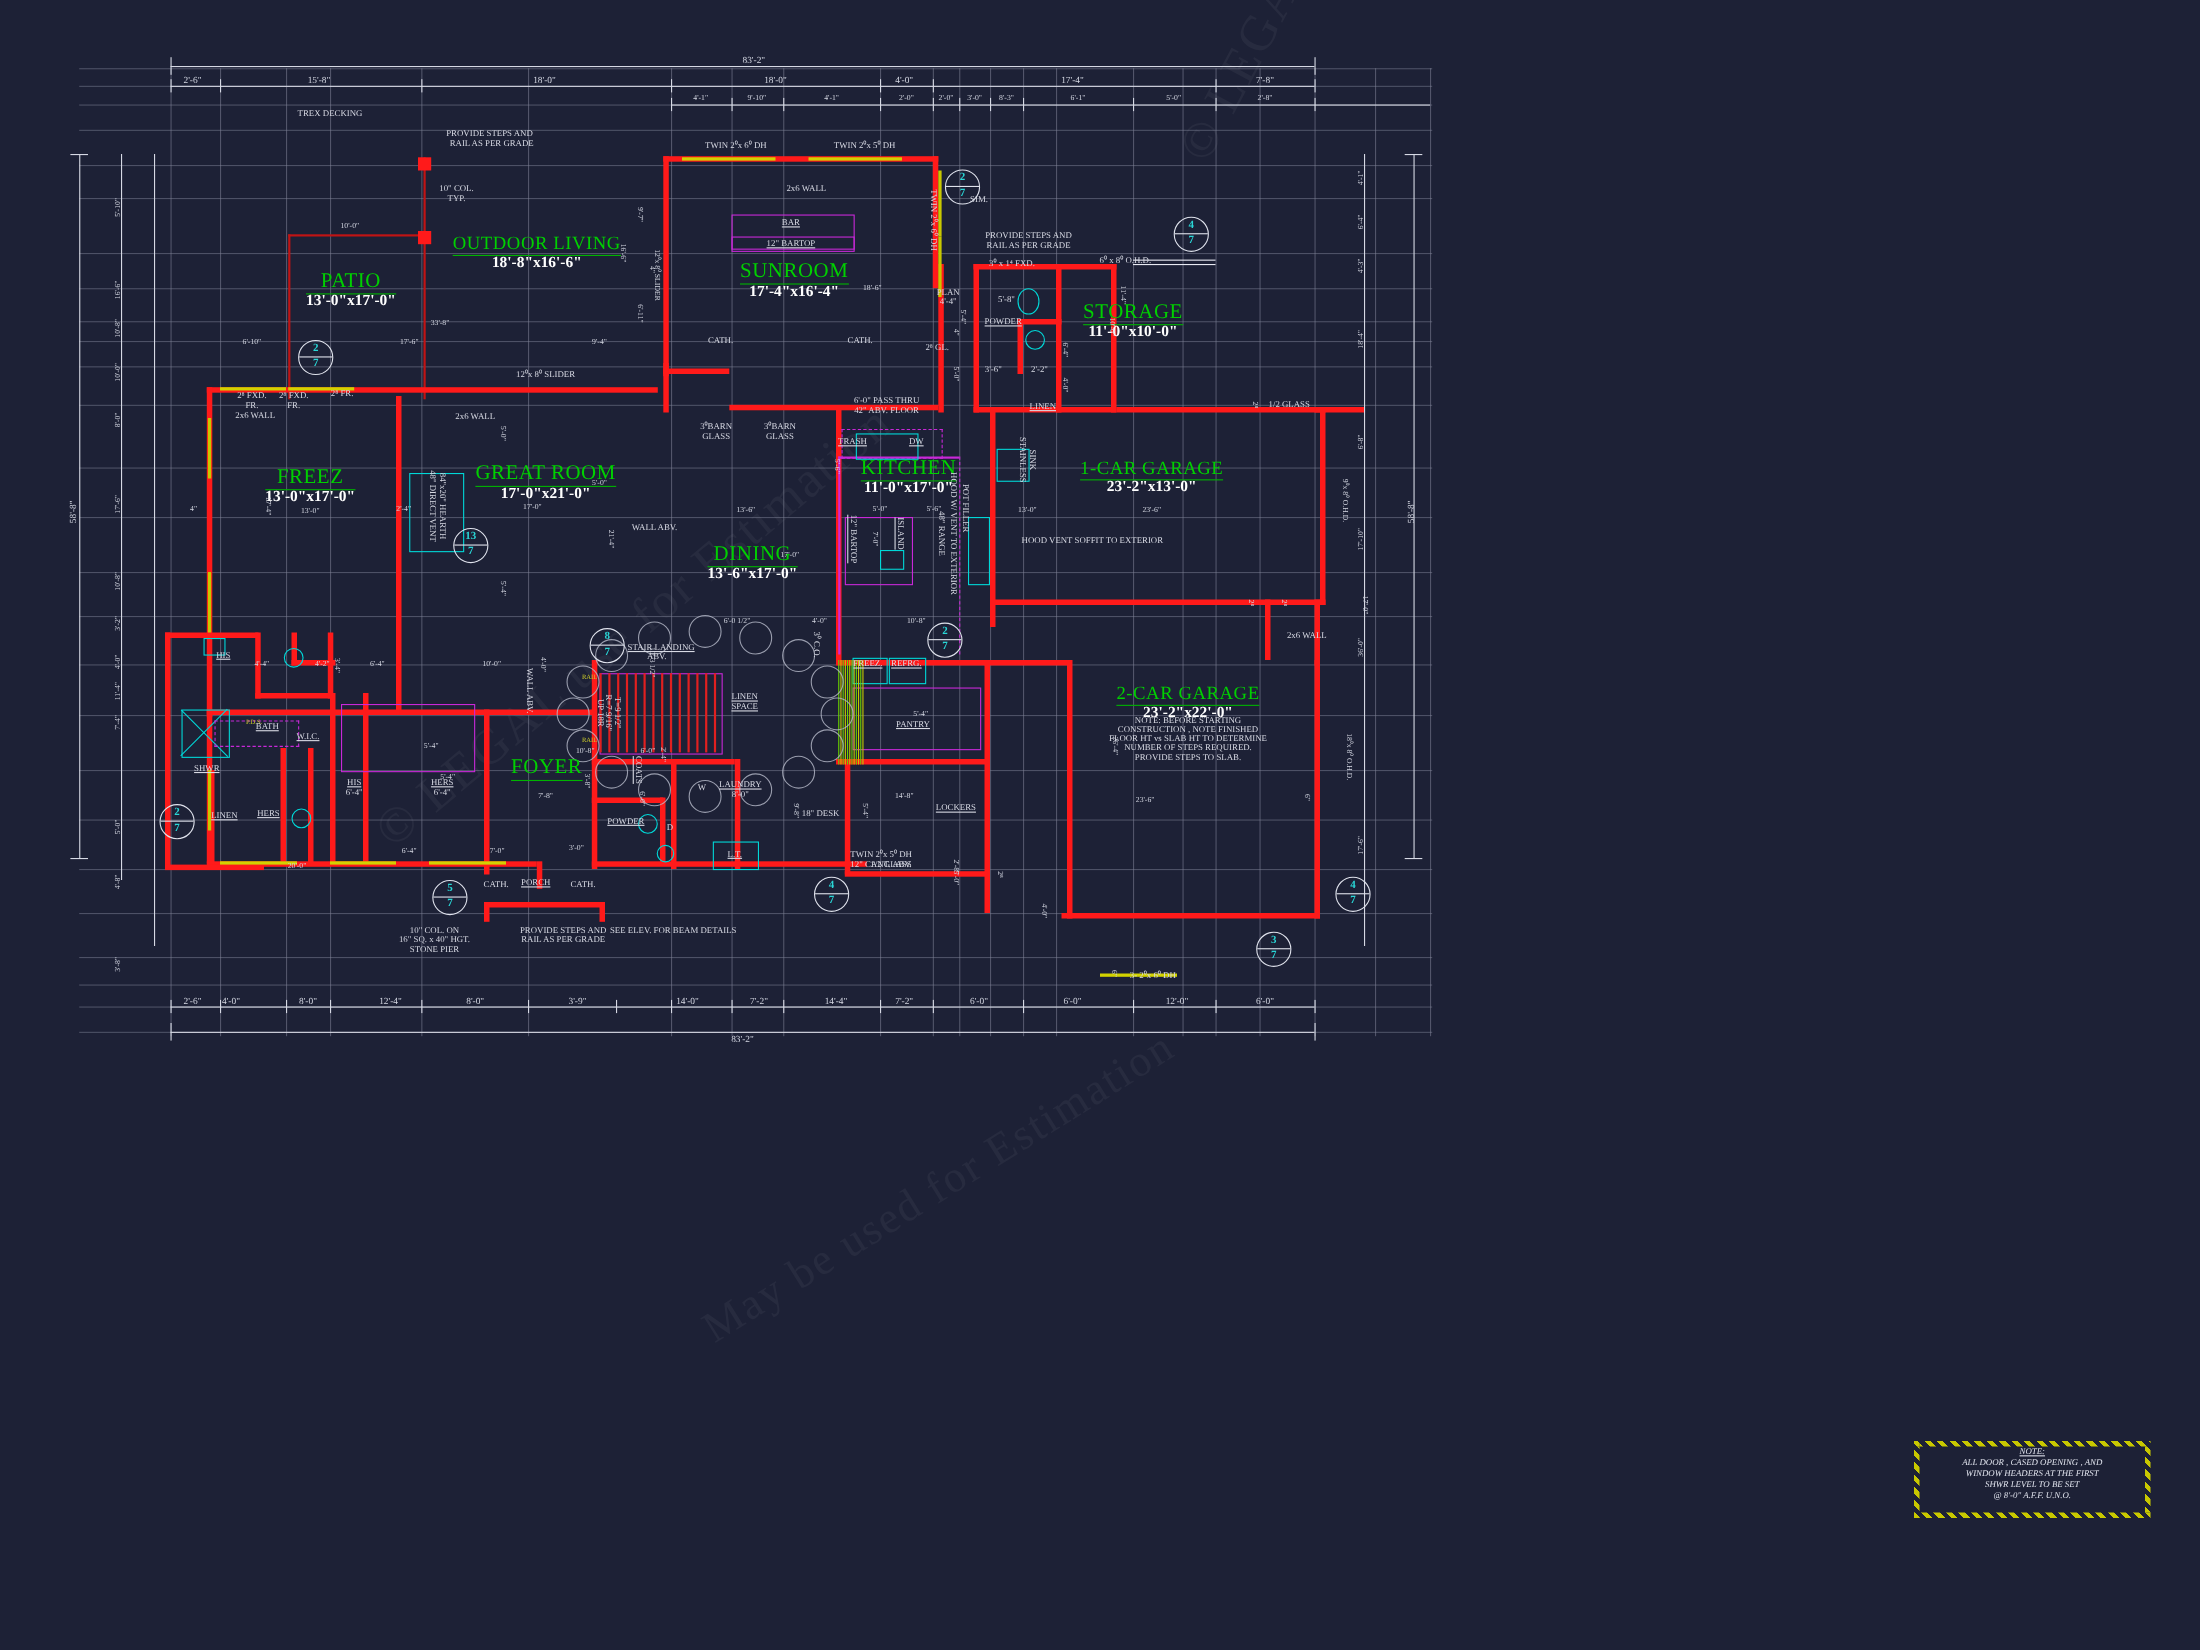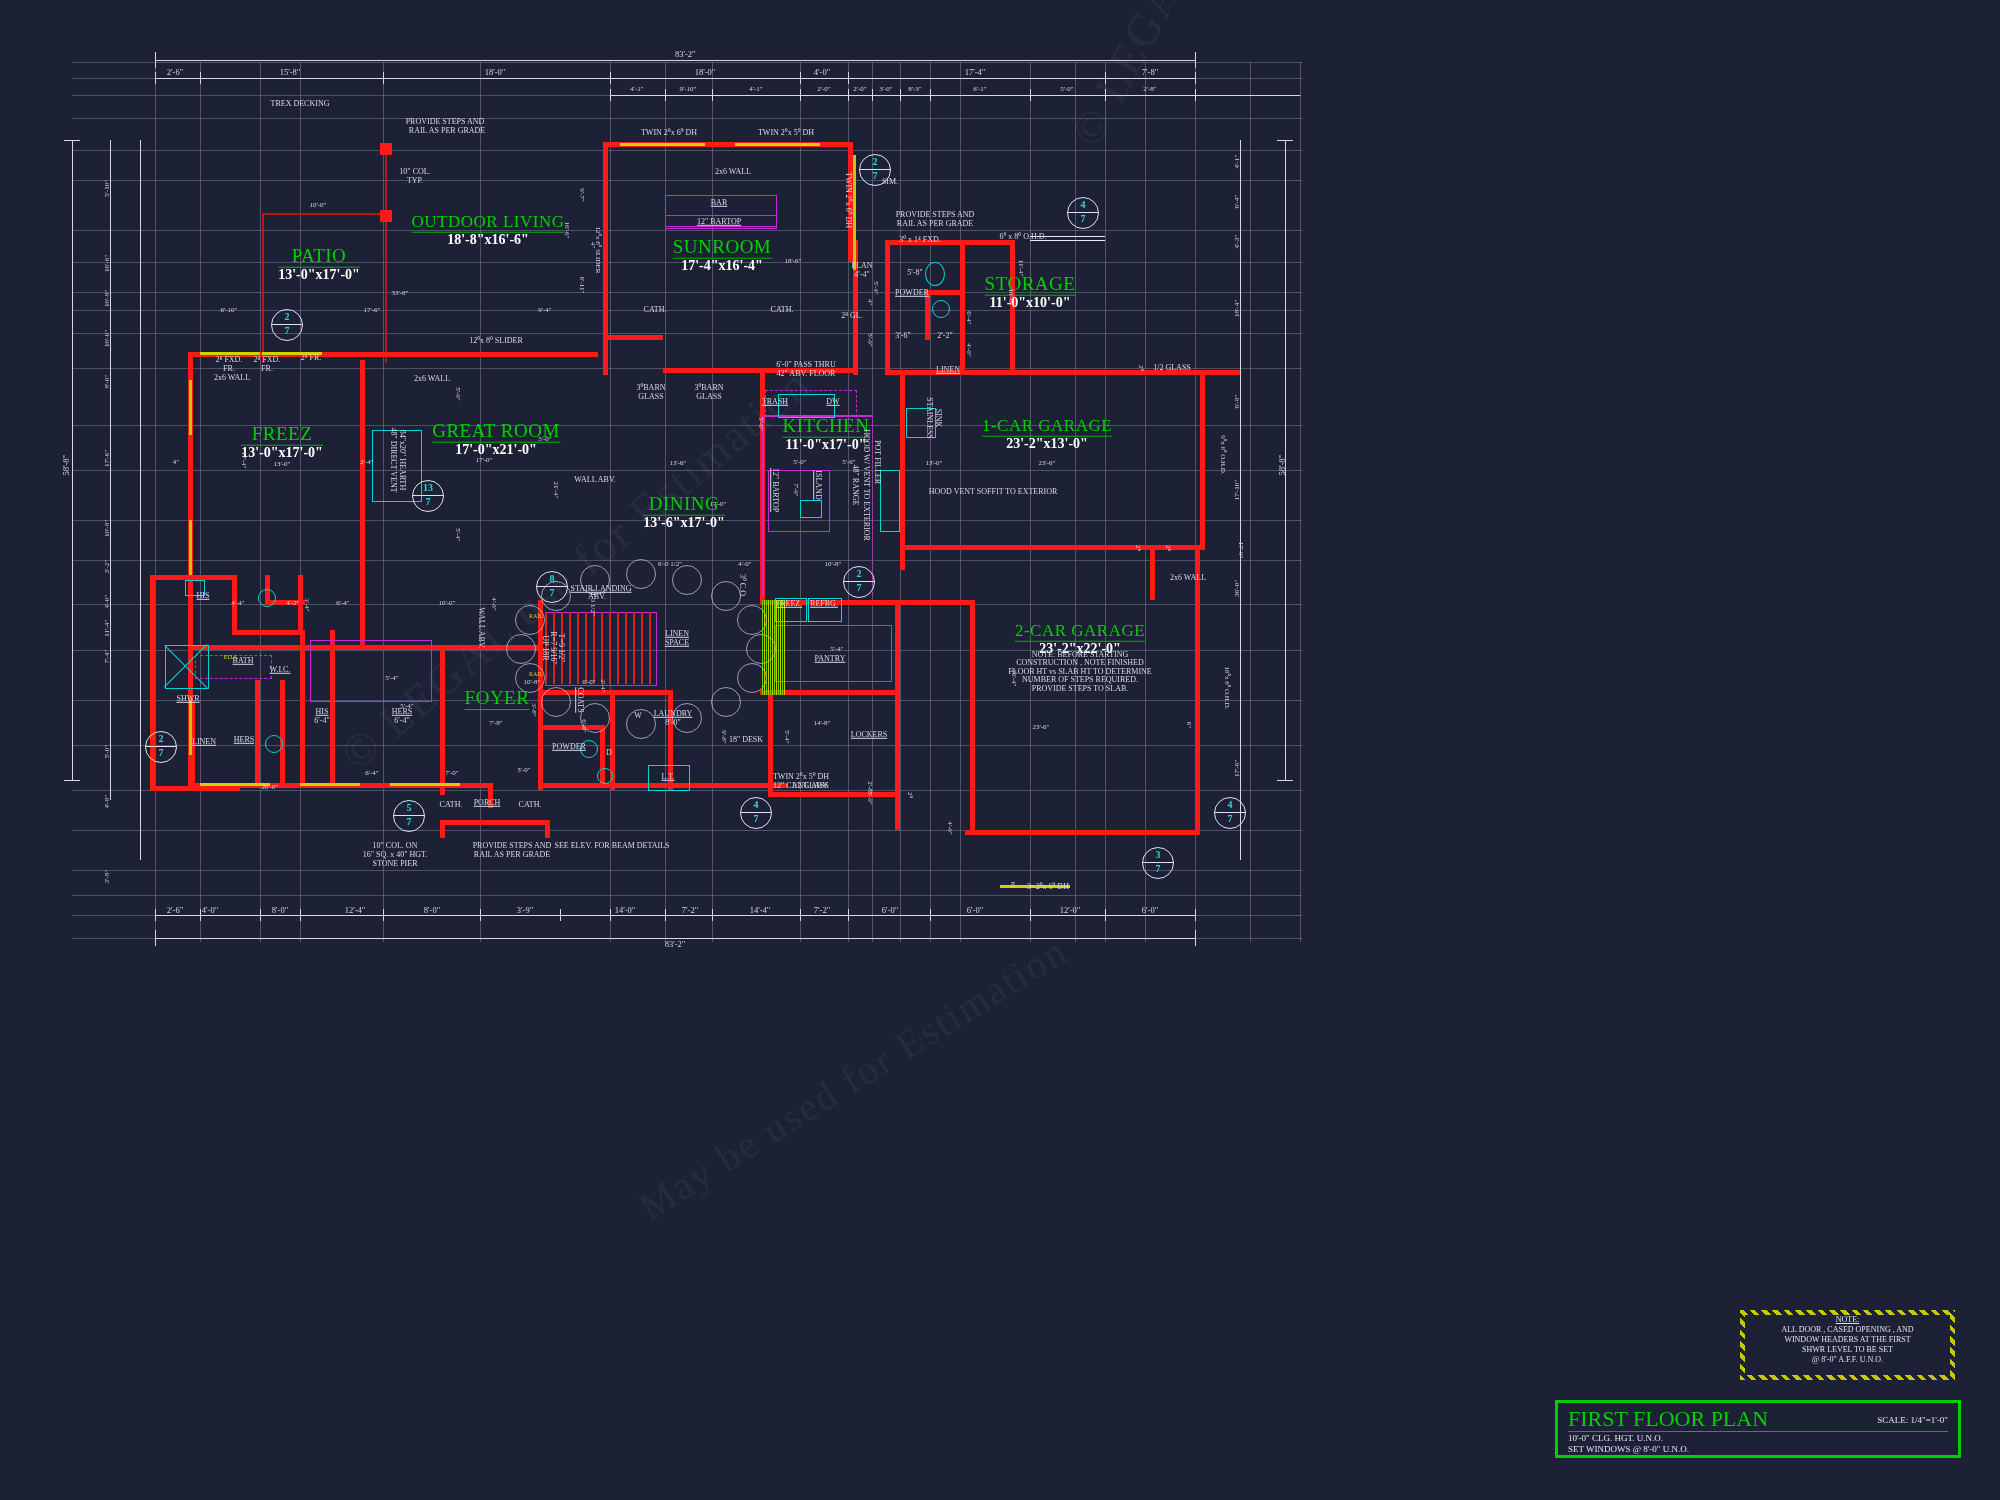--- a/index.html
+++ b/index.html
@@ -47,21 +47,21 @@
   #tb-title{position:absolute;left:10px;top:3px;color:#00d000;font-size:22px;}
   #tb-scale{position:absolute;right:10px;top:12px;color:#e4e6ee;font-size:9px;}
   #tb-rule{position:absolute;left:10px;top:28px;width:380px;height:1px;background:#00b400;}
   #tb-l1{position:absolute;left:10px;top:30px;color:#e4e6ee;font-size:9px;}
   #tb-l2{position:absolute;left:10px;top:41px;color:#e4e6ee;font-size:9px;}
 
   #noteblock{position:absolute;left:1740px;top:1310px;width:205px;height:60px;
     border:5px solid;
     border-image: repeating-linear-gradient(45deg,#c8c800 0 4px,#1d2136 4px 8px) 5;
     text-align:center;}
-  #noteblock .nb{color:#dfe2ec;font-size:8px;line-height:1.25;}
+  #noteblock .nb{color:#dfe2ec;font-size:8px;line-height:1.25;font-style:italic;}
 
   
   .wm{position:absolute;color:#ffffff;opacity:.045;white-space:nowrap;
       font-family:"Liberation Serif",serif;pointer-events:none;}
   #wm1{left:1060px;top:130px;font-size:46px;transform:rotate(-62deg);
        transform-origin:left top;letter-spacing:2px;}
   #wm2{left:330px;top:740px;font-size:46px;transform:rotate(-40deg);
        transform-origin:left top;letter-spacing:2px;}
   #wm3{left:630px;top:1190px;font-size:40px;transform:rotate(-32deg);
        transform-origin:left top;letter-spacing:2px;}
@@ -693,21 +693,14 @@
     </div>
 
   <div id="noteblock">
     <div class="nb ul">NOTE:</div>
     <div class="nb">ALL DOOR , CASED OPENING  , AND</div>
     <div class="nb">WINDOW HEADERS AT THE FIRST</div>
     <div class="nb">SHWR LEVEL TO BE  SET</div>
     <div class="nb">@  8'-0" A.F.F.  U.N.O.</div>
   </div>
 
-  <div id="titleblock">
-    <div id="tb-title">FIRST FLOOR PLAN</div>
-    <div id="tb-scale">SCALE: 1/4"=1'-0"</div>
-    <div id="tb-rule"></div>
-    <div id="tb-l1">10'-0" CLG. HGT. U.N.O.</div>
-    <div id="tb-l2">SET WINDOWS @ 8'-0" U.N.O.</div>
-  </div>
 
 </div>
 
 </body></html>

